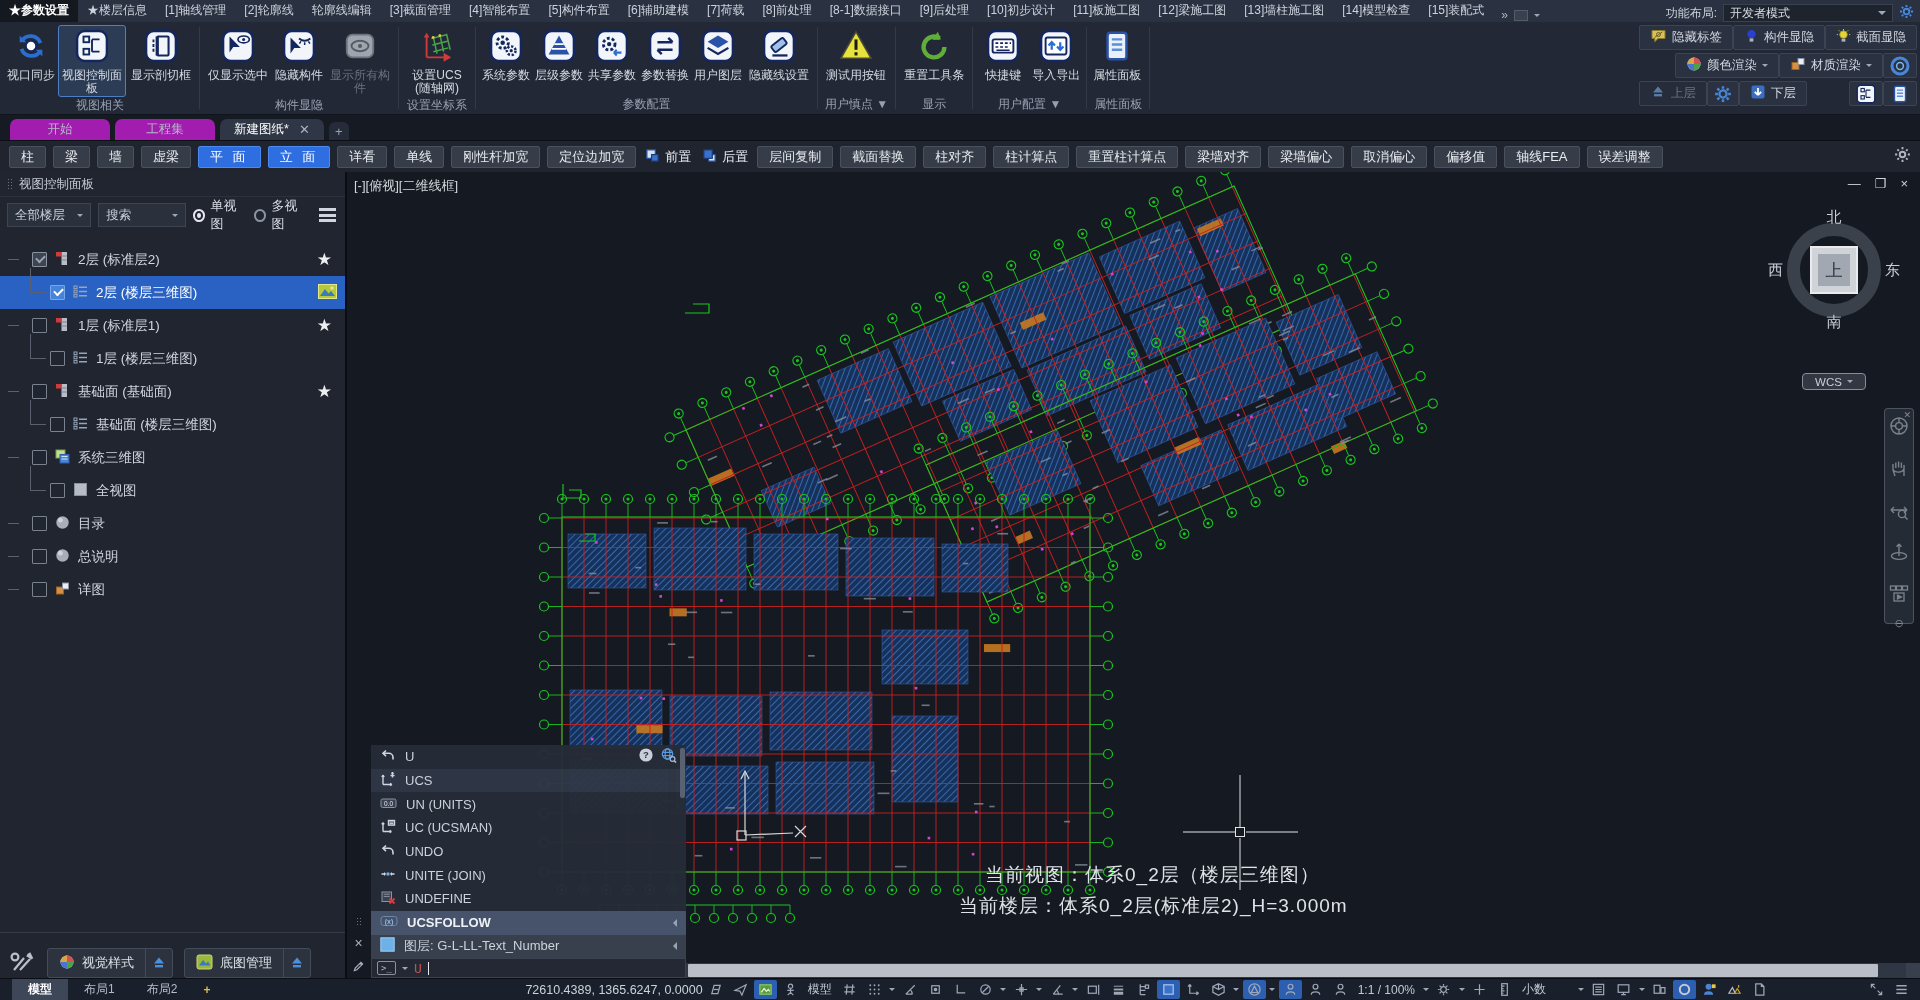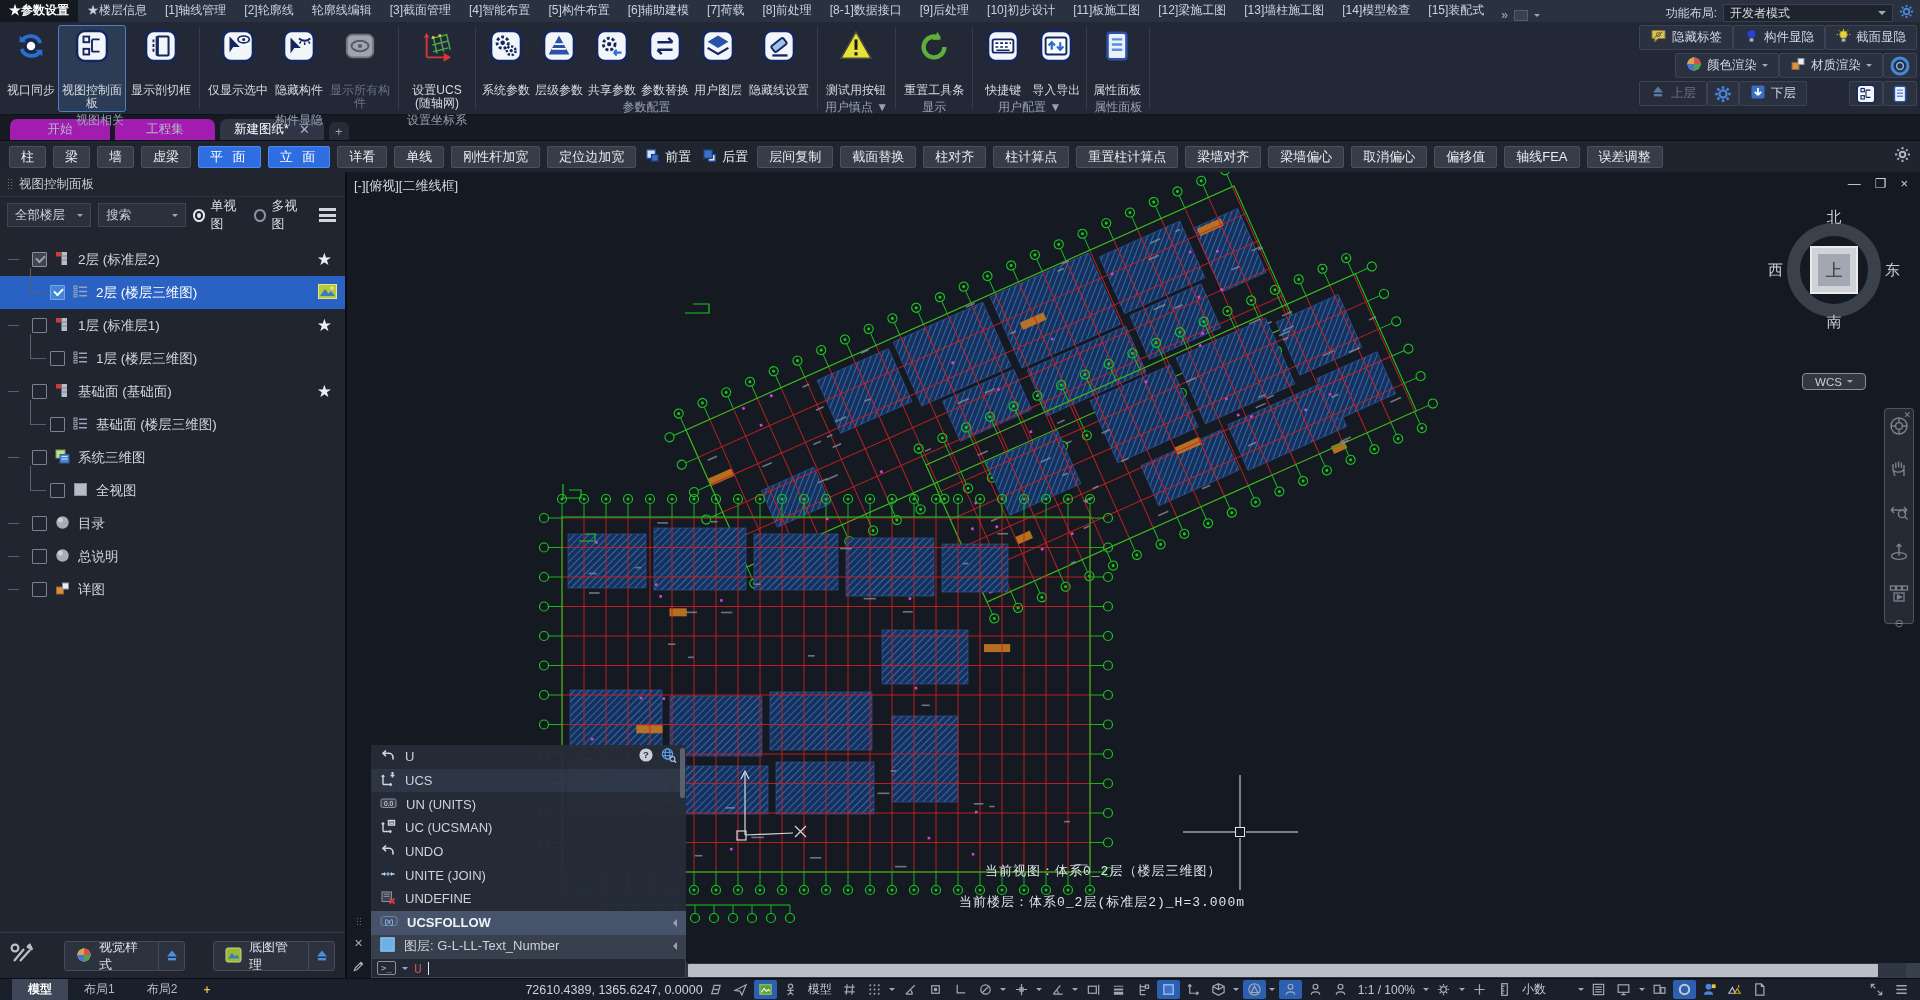--- a/index.html
+++ b/index.html
@@ -18,21 +18,21 @@
 
 #ribbon{height:93px;background:#222836;position:relative;border-bottom:1px solid #10141c;flex:0 0 auto}
 #rgroups{display:flex;height:100%;align-items:stretch;padding-left:2px}
 .rgroup{display:flex;flex-direction:column}
 .rbtns{flex:1;display:flex;align-items:flex-start;padding:3px 3px 0 3px;gap:1px}
 .rlabel{height:19px;text-align:center;font-size:12px;color:#98a0b0;display:flex;align-items:center;justify-content:center;padding:0 6px;white-space:nowrap}
 .rbtn{width:52px;display:flex;flex-direction:column;align-items:center;padding:3px 1px 1px;border:1px solid transparent;border-radius:3px;cursor:default}
 .rbtn.wide{width:68px}
 .rbtn.active{background:#2c3c55;border-color:#4d7fc4}
 .rbtn .ric{width:34px;height:34px;flex:0 0 auto}
-.rbtn .rtxt{font-size:12px;line-height:13px;color:#d6dae2;text-align:center;margin-top:17px;white-space:pre-line}
+.rbtn .rtxt{font-size:12px;line-height:13px;color:#d6dae2;text-align:center;margin-top:2px;white-space:pre-line}
 .rbtn.dis .rtxt{color:#6a7282}
 .rsep{width:1px;background:#333a48;margin:5px 1px}
 
 #rstack{position:absolute;right:3px;top:3px;display:flex;flex-direction:column;gap:3px;align-items:flex-end}
 .rsrow{display:flex;align-items:center}
 .rsbtn{height:25px;display:flex;align-items:center;gap:5px;padding:0 10px;background:#2a3140;border:1px solid #3c4452;border-radius:2px;font-size:12.5px;color:#d2d7e0;cursor:default}
 .rsbtn.dis{color:#6a7282;background:#262c39}
 .rsbtn.iconly{padding:0 6px}
 .rsbtn svg{flex:0 0 auto}
 
@@ -69,21 +69,21 @@
 .chk.partial{background:#3e4550;border-color:#8a93a2}
 .chk.partial::after{content:"";position:absolute;left:3px;top:2px;width:7px;height:4px;border-left:2px solid #9aa3b0;border-bottom:2px solid #9aa3b0;transform:rotate(-45deg)}
 .chk.on{background:#4584d8;border-color:#76a8e8}
 .chk.on::after{content:"";position:absolute;left:3px;top:2px;width:7px;height:4px;border-left:2px solid #fff;border-bottom:2px solid #fff;transform:rotate(-45deg)}
 .tstar{margin-left:auto;margin-right:13px;color:#eceef2;font-size:17px;line-height:1}
 .tbadge{margin-left:auto;margin-right:8px}
 .tic{width:17px;height:17px;flex:0 0 auto}
 .tr .stub{position:absolute;left:8px;top:16px;width:11px;height:1px;background:#596070}
 .tr.l1 .stub{left:30px;width:16px}
 .tr.l1 .vstub{position:absolute;left:30px;top:-8px;width:1px;height:24px;background:#596070}
-.lp-bottom{height:46px;border-top:1px solid #343b48;display:flex;align-items:flex-start;gap:28px;padding:8px 10px}
+.lp-bottom{height:46px;border-top:1px solid #343b48;display:flex;align-items:flex-end;gap:11px;padding:0 10px}
 .lp-btn{height:30px;display:flex;align-items:stretch;background:#2c323e;border:1px solid #454c59;border-radius:3px;overflow:hidden}
 .lp-btn .m{display:flex;align-items:center;gap:7px;padding:0 11px;font-size:13px;color:#dde1e8}
 .lp-btn .a{width:27px;display:flex;align-items:center;justify-content:center;border-left:1px solid #454c59}
 
 #canvas{flex:1;position:relative;background:#151a22;overflow:hidden}
 #cad{position:absolute;inset:0}
 .vp-label{position:absolute;left:7px;top:5px;font-size:13px;color:#d4d8de}
 .vp-win{position:absolute;right:12px;top:4px;display:flex;gap:14px;color:#cfd4da;font-size:13px}
 .compass{position:absolute;left:1427px;top:36px;width:120px;height:124px}
 .c-ring{position:absolute;left:13px;top:15px;width:94px;height:94px;border:13px solid rgba(145,155,172,.3);border-radius:50%}
@@ -91,21 +91,21 @@
 .c-s{position:absolute;left:50%;transform:translateX(-50%);bottom:0;font-size:15px;color:#c9cfd9;font-family:"DejaVu Serif",serif}
 .c-w{position:absolute;left:-6px;top:53px;font-size:15px;color:#c9cfd9;font-family:"DejaVu Serif",serif}
 .c-e{position:absolute;right:-6px;top:53px;font-size:15px;color:#c9cfd9;font-family:"DejaVu Serif",serif}
 .c-box{position:absolute;left:36px;top:38px;width:48px;height:48px;background:#d0d3d8;border:2px solid #e8eaee;display:flex;align-items:center;justify-content:center}
 .c-inner{width:32px;height:32px;background:#a2a8b2;display:flex;align-items:center;justify-content:center;font-size:17px;color:#2e323a;font-family:"DejaVu Serif",serif}
 .wcs{position:absolute;left:1455px;top:201px;width:64px;height:17px;background:rgba(125,133,147,.28);border:1px solid #868e9c;border-radius:4px;display:flex;align-items:center;justify-content:center;gap:5px;font-size:11.5px;color:#c9ced8}
 .navbar{position:absolute;left:1537px;top:236px;width:30px;height:216px;background:rgba(88,96,112,.25);border:1px solid rgba(150,158,172,.35);border-radius:4px;display:flex;flex-direction:column;align-items:center;padding:6px 0;gap:8px}
 .navbar svg{opacity:.55}
 .nb-x{position:absolute;top:1px;right:2px;font-size:9px;color:rgba(190,196,206,.6)}
 .nb-sep{width:22px;height:1px;background:rgba(150,158,172,.3)}
-.ovl{position:absolute;color:#dfe3e8;font-size:13px;font-family:Liberation Mono, monospace;letter-spacing:1px;white-space:nowrap}
+.ovl{position:absolute;color:#dfe3e8;font-size:19px;font-family:Liberation Sans, sans-serif;letter-spacing:1px;white-space:nowrap}
 
 .cmd{position:absolute;left:24px;top:573px;width:315px;font-family:"DejaVu Sans Mono",monospace}
 .cmd-row{height:23.7px;display:flex;align-items:center;gap:9px;padding:0 9px;font-size:13px;color:#ccd1da;background:rgba(38,44,55,.97);position:relative}
 .cmd-row.hov{background:rgba(48,56,70,.97)}
 .cmd-row.hl{background:#46536a;color:#eef1f5;font-weight:bold}
 .cmd-row.lay{background:#38404e}
 .cmd-row .rgt{margin-left:auto;display:flex;align-items:center;gap:6px}
 .cmd-row .larr{margin-left:auto;width:0;height:0;border:4px solid transparent;border-right-color:#9aa3b2}
 .cmd-in{height:20px;background:#232834;border:1px solid #3a4250;display:flex;align-items:center;gap:6px;padding:0 5px}
 .cmd-in .pr{width:19px;height:14px;border:1px solid #8a92a0;border-radius:2px;color:#aeb5c0;font-size:9px;display:flex;align-items:center;justify-content:center;font-family:"DejaVu Sans Mono",monospace}

